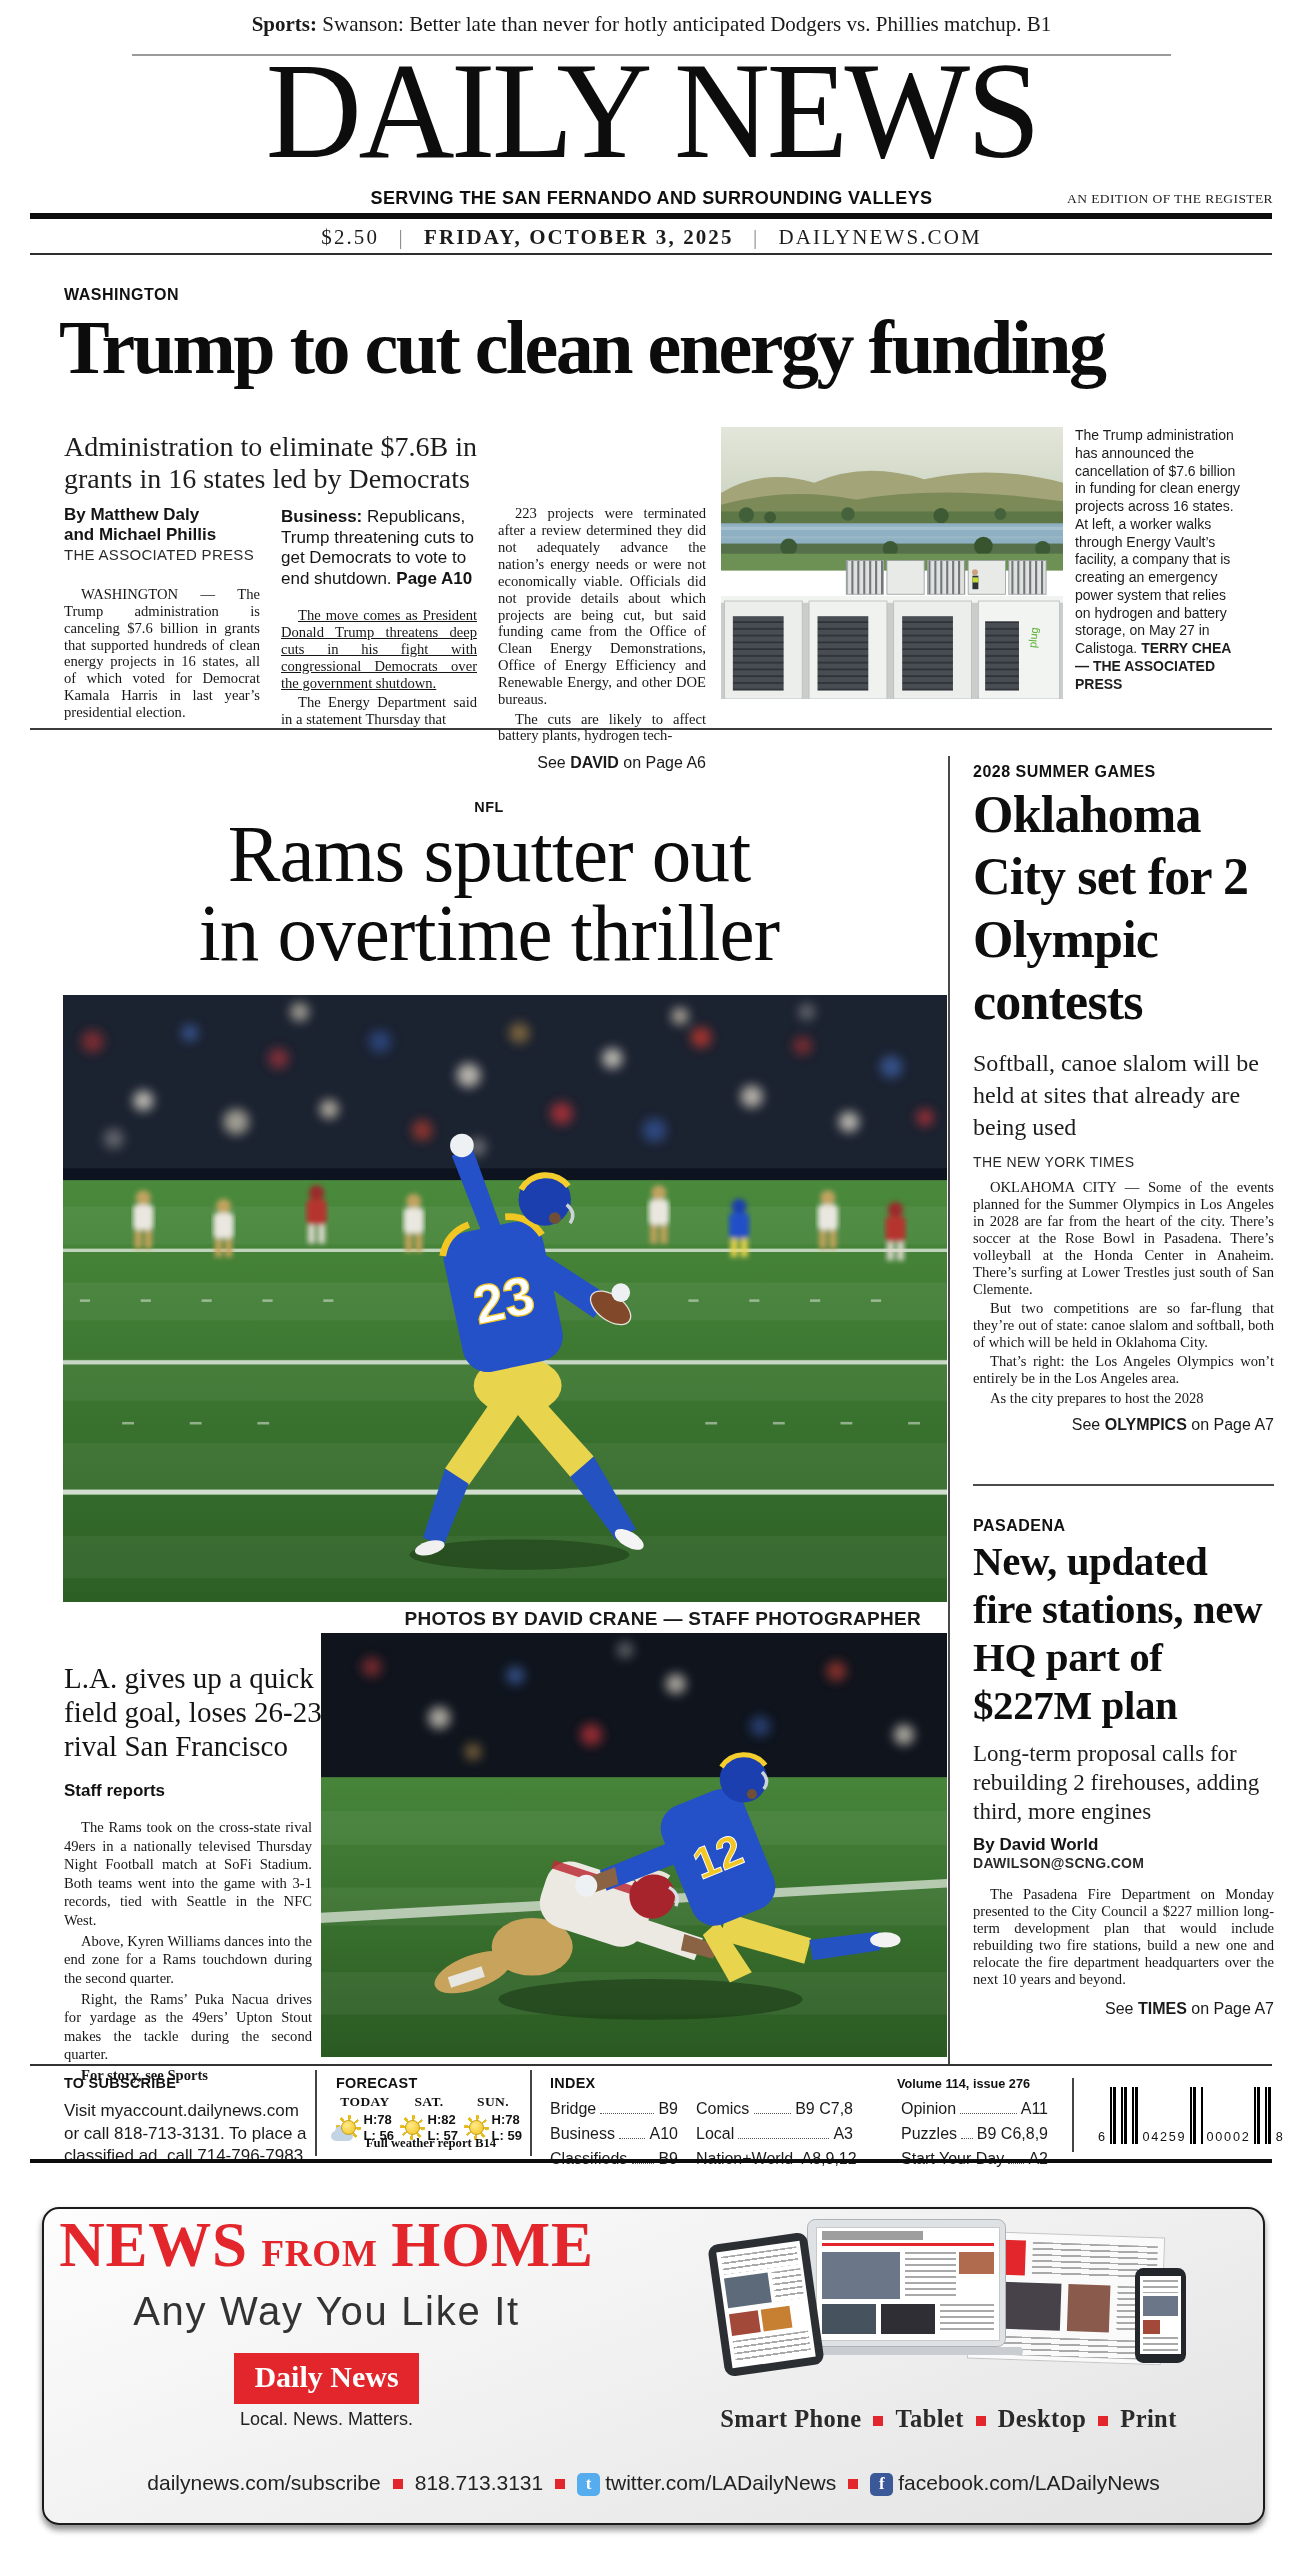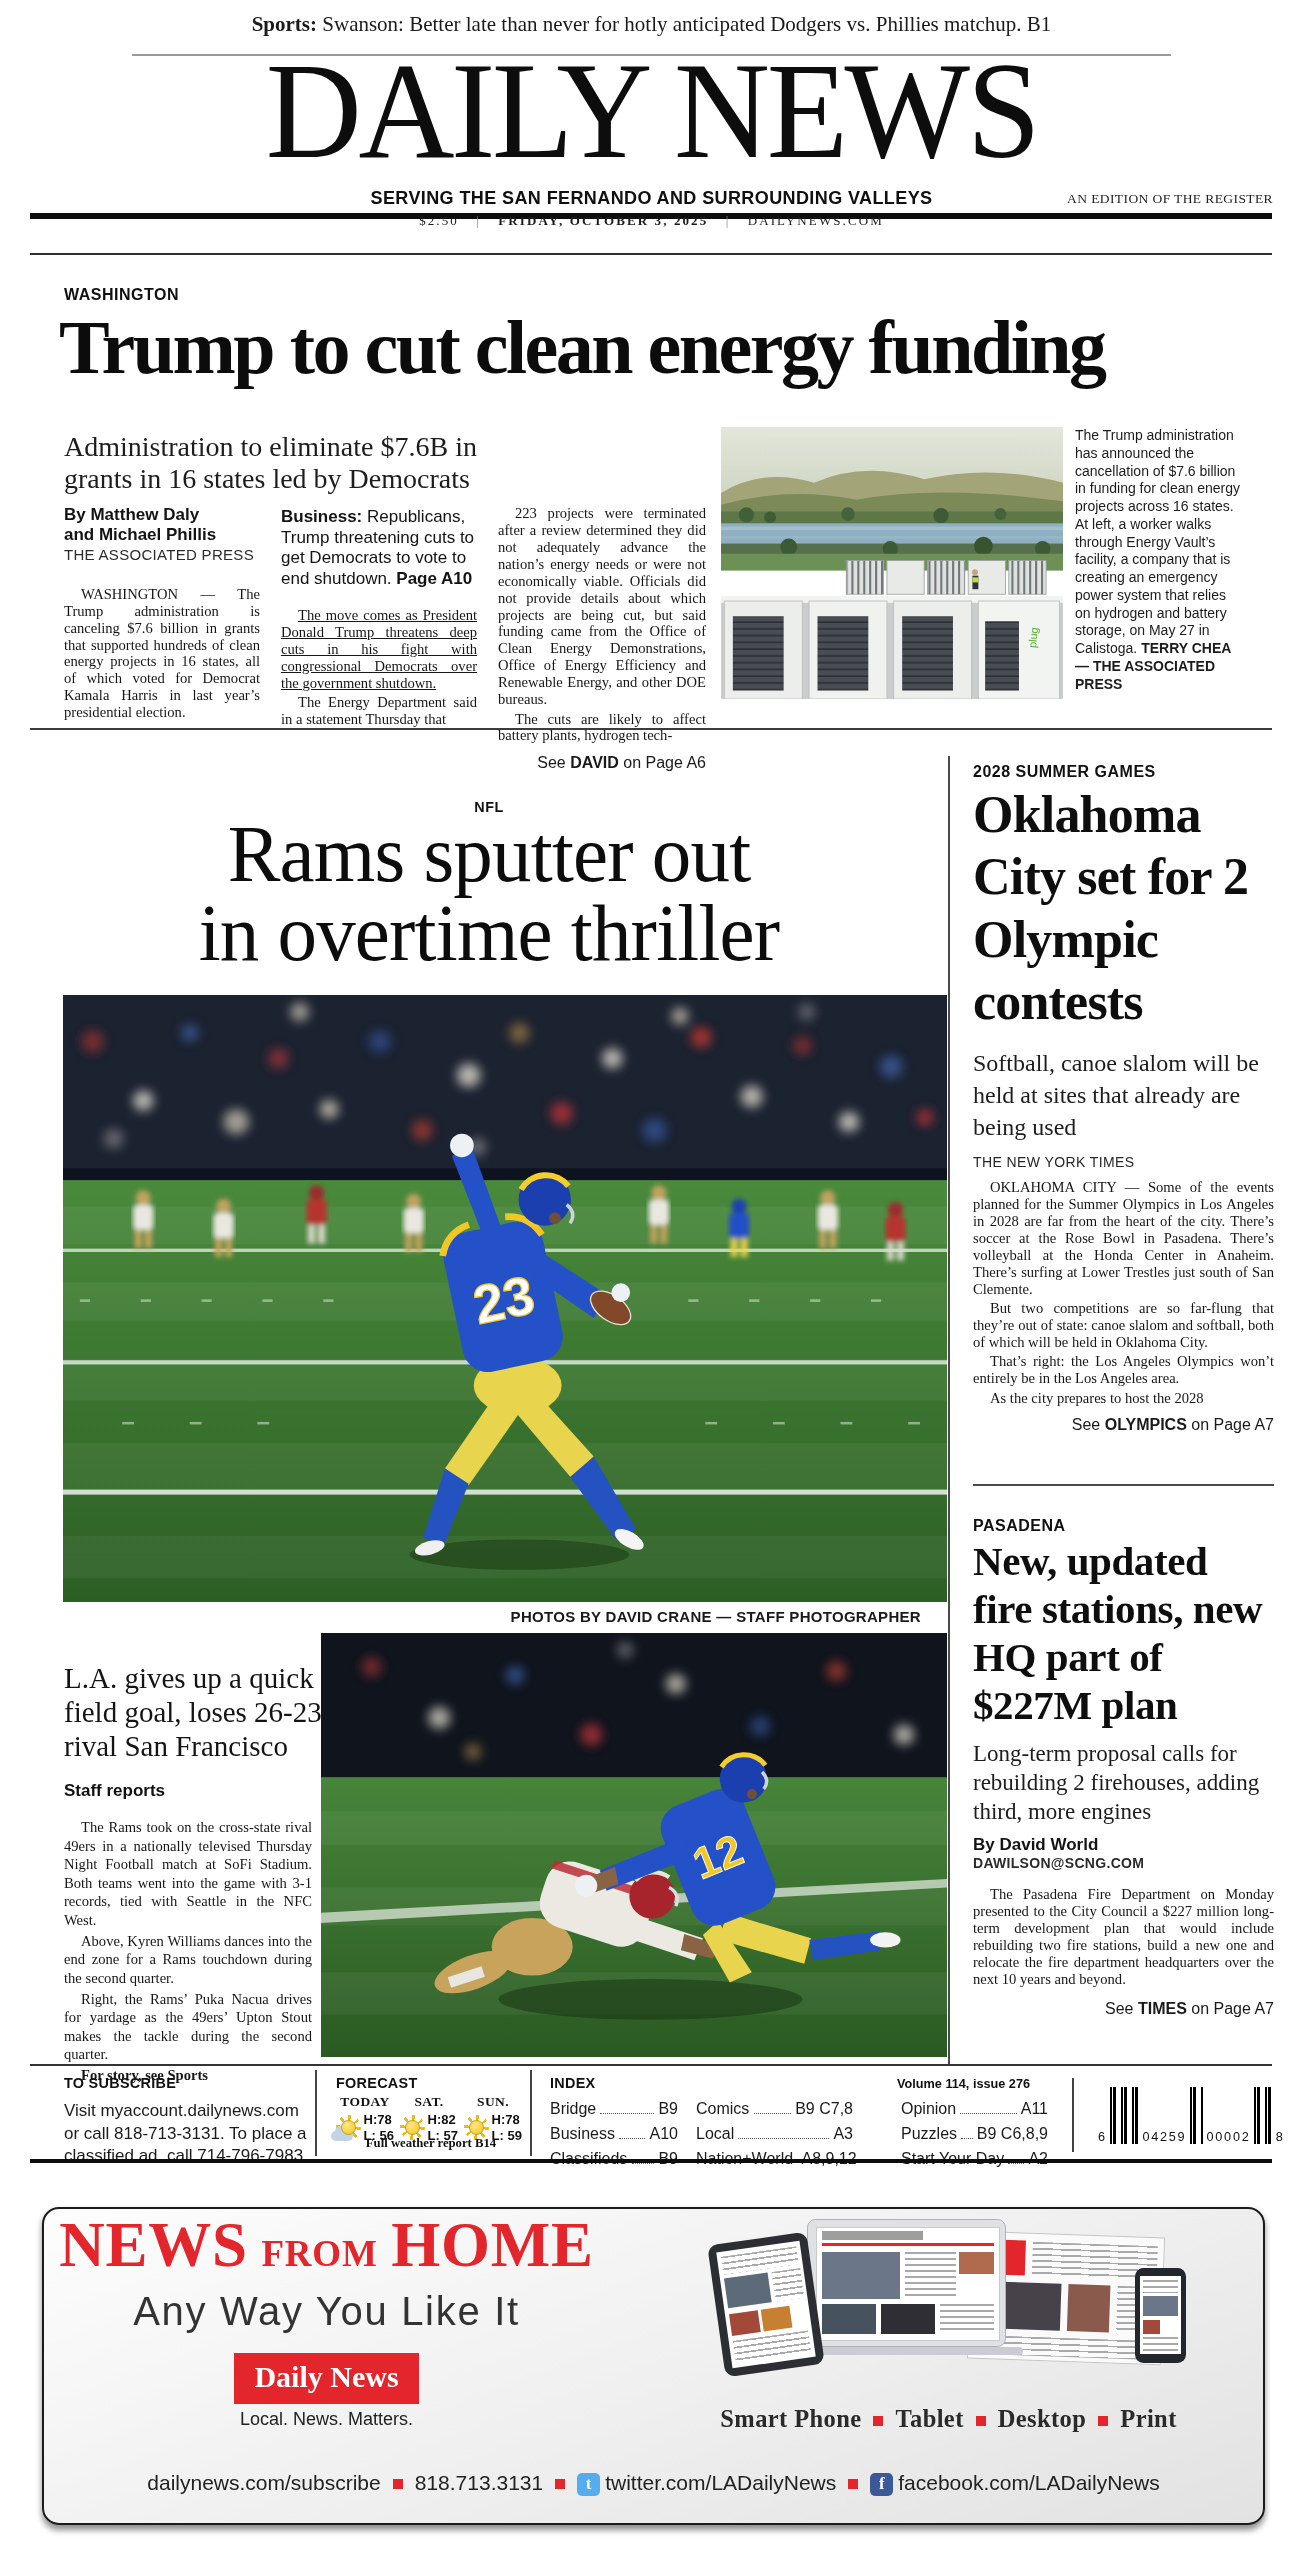--- a/index.html
+++ b/index.html
@@ -10,38 +10,38 @@
   
   .topstrip{top:12px;left:0;width:100%;text-align:center;font-size:21px;color:#1a1a1a;}
   .topstrip b{font-weight:bold;}
   .topstrip-rule{top:54px;left:132px;width:1039px;height:1.7px;background:#9a9a9a;}
   .masthead{top:44px;left:0;width:100%;text-align:center;font-size:133px;line-height:1;
             letter-spacing:-3.4px;color:#0d0d0d;transform:scaleY(1.04);}
   .tagline{top:188px;left:0;width:100%;text-align:center;font-family:"Liberation Sans",sans-serif;
            font-weight:bold;font-size:18px;letter-spacing:0.4px;color:#101010;}
   .edition{top:191px;right:30px;font-size:13.5px;letter-spacing:0.4px;color:#222;}
   .blackbar{top:213px;left:30px;width:1242px;height:6px;background:#0d0d0d;}
-  .dateline{top:213px;left:0;width:100%;text-align:center;font-size:13px;letter-spacing:2.1px;color:#1c1c1c;}
+  .dateline{top:225px;left:0;width:100%;text-align:center;font-size:21px;letter-spacing:2.1px;color:#1c1c1c;}
   .dateline .dt{font-weight:bold;}
   .dateline .sep{color:#888;margin:0 12px;font-weight:normal;}
   .hairline{top:253px;left:30px;width:1242px;height:1.7px;background:#2e2e2e;}
 
   
   .kicker{font-family:"Liberation Sans",sans-serif;font-weight:bold;font-size:16px;
           letter-spacing:0.5px;color:#111;}
   .body p{font-size:14.6px;line-height:1.16;text-align:justify;margin:0 0 2.5px;text-indent:17px;color:#161616;}
   .jump{font-family:"Liberation Sans",sans-serif;font-size:16px;text-align:right;color:#1a1a1a;margin-top:10px;}
   .jump b{font-weight:bold;}
   .byline{font-family:"Liberation Sans",sans-serif;font-size:17px;font-weight:bold;line-height:1.2;color:#141414;}
   .byline .cred{font-weight:normal;font-size:15px;letter-spacing:0.3px;color:#2b2b2b;}
   .sansnote{font-family:"Liberation Sans",sans-serif;font-size:17px;line-height:1.22;color:#141414;}
   .sansnote b{font-weight:bold;}
   .caption{font-family:"Liberation Sans",sans-serif;font-size:14px;line-height:1.27;color:#1c1c1c;}
   .caption b{font-weight:bold;margin-top:8px;}
-  .credit-line{font-family:"Liberation Sans",sans-serif;font-weight:bold;font-size:15px;
+  .credit-line{font-family:"Liberation Sans",sans-serif;font-weight:bold;font-size:19px;
                letter-spacing:0.3px;color:#1a1a1a;}
 
   
   .h1-energy{top:309px;left:59px;width:1217px;font-size:76px;font-weight:bold;letter-spacing:-2.5px;
              line-height:1;white-space:nowrap;color:#0c0c0c;}
   .sub-energy{top:431px;left:64px;width:427px;font-size:28px;line-height:1.15;color:#1d1d1d;}
   .rule-1{top:728px;left:30px;width:1242px;height:1.7px;background:#3c3c3c;}
 
   
   .nfl-kicker{top:799px;left:30px;width:918px;text-align:center;font-size:14.4px;}

